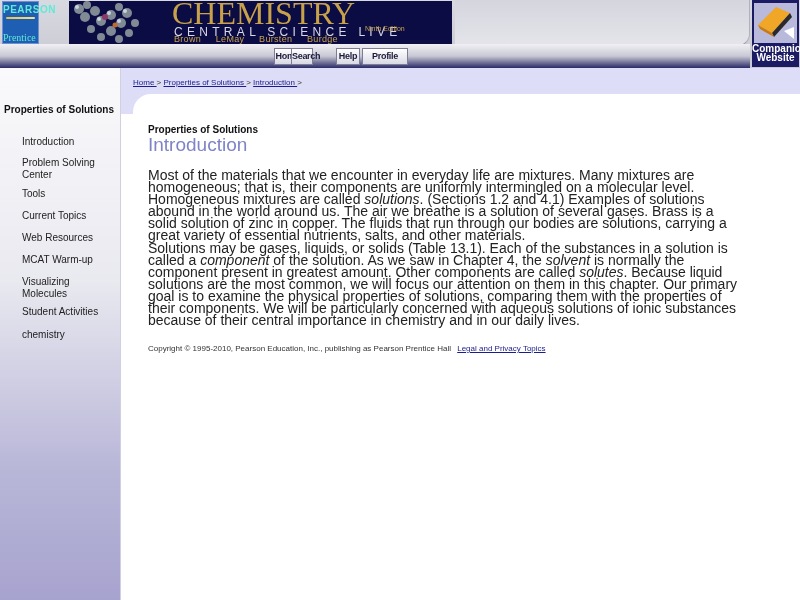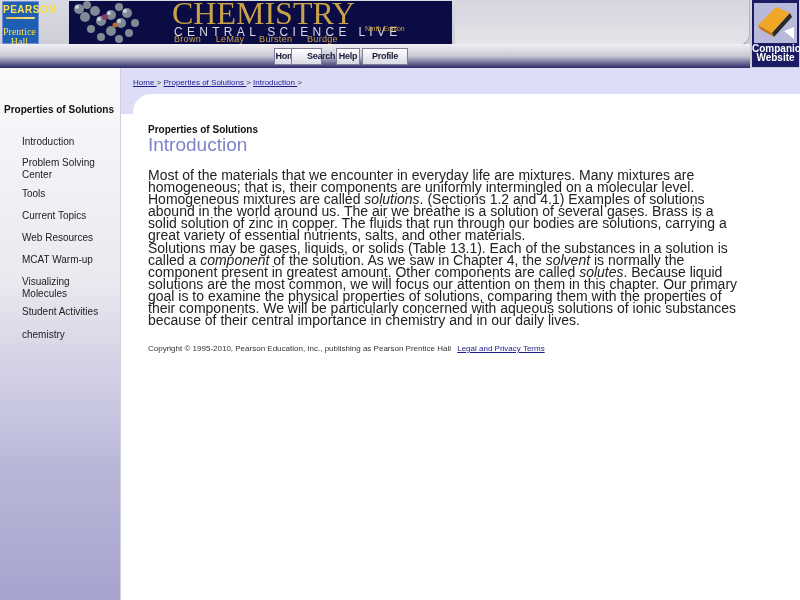--- a/index.html
+++ b/index.html
@@ -2,25 +2,25 @@
 <html><head>
 <meta charset="utf-8">
 <style>
   * { box-sizing: border-box; margin: 0; padding: 0; }
   html, body { width: 800px; height: 600px; overflow: hidden; background: #ffffff; font-family: "Liberation Sans", sans-serif; }
 
   
   #header { position: absolute; left: 0; top: 0; width: 800px; height: 68px;
     background: linear-gradient(#d9d9e1, #c8c8d2); }
   #logo { position: absolute; left: 2px; top: 1px; width: 37px; height: 43px;
-    background: #1f5fb3; border: 1px solid #6f8fd0; color: #fde047; text-align: center; }
+    background: #1f5fb3; border: 1px solid #6f8fd0; color: #5eead4; text-align: center; }
   #logo .pearson { display: block; font-family: "Liberation Sans", sans-serif; font-weight: bold; font-size: 10px; letter-spacing: 0.5px; margin-top: 2px; }
   #logo .rule { display: block; height: 2px; margin: 2px 3px 0 3px; background: linear-gradient(90deg,#e6c14a,#f5e08b); border-radius: 2px; }
   #logo .ph { display: block; font-family: "Liberation Serif", serif; font-size: 10px; line-height: 10px; text-align: right; padding-right: 10px; }
-  #logo .ph1 { margin-top: 8px; padding-right: 23px; }
+  #logo .ph1 { margin-top: 14px; padding-right: 23px; }
 
   #banner { position: absolute; left: 69px; top: 1px; width: 383px; height: 43px;
     background: #0c0c44; overflow: hidden; }
   #molecule { position: absolute; left: 2px; top: 0; width: 72px; height: 43px; }
   #banner .title { position: absolute; left: 103px; top: -4px; font-family: "Liberation Serif", serif;
     font-size: 32px; color: #c7a24a; letter-spacing: 0px; line-height: 32px; }
   #banner .subtitle { position: absolute; left: 105px; top: 24px; font-size: 12px; color: #d8d8e4; letter-spacing: 4.3px; }
   #banner .edition { position: absolute; left: 296px; top: 24px; font-size: 7px; color: #c7a24a; }
   #banner .authors { position: absolute; left: 105px; top: 33px; font-size: 9px; color: #c7a24a; word-spacing: 12px; letter-spacing: 0.3px; }
 
@@ -31,21 +31,21 @@
 
   #chapter-select { position: absolute; left: 3px; top: 47px; width: 267px; height: 16px;
     background: linear-gradient(#ffffff, #e6e6ec); border: 1px solid #8c8ca4; font-size: 11px; color: #222;
     padding-left: 3px; line-height: 14px; cursor: pointer; }
   #chapter-select .arrow { position: absolute; right: 3px; top: 0; font-size: 8px; color: #111; }
 
   .navbtn { position: absolute; top: 48px; height: 17px; background: linear-gradient(#ffffff, #d9d9e4);
     border: 1px solid #7d7d98; font-size: 9px; font-weight: bold; color: #1a1a3a; text-align: center; line-height: 15px; cursor: pointer;
     font-family: "Liberation Sans", sans-serif; letter-spacing: -0.3px; }
   #btn-home { left: 274px; width: 27px; }
-  #btn-search { left: 291px; width: 31px; padding-left: 15px; }
+  #btn-search { left: 291px; width: 22px; }
   #btn-help { left: 336px; width: 24px; }
   #btn-profile { left: 362px; width: 46px; }
 
   #companion { position: absolute; left: 752px; top: 0; width: 47px; height: 67px; background: #1b1b63; cursor: pointer; }
   #companion .book { position: absolute; left: 2px; top: 3px; width: 43px; height: 40px; background: linear-gradient(135deg,#c7c7e8,#8b8bc0); }
   #companion .label { position: absolute; left: 0; top: 44px; width: 47px; text-align: center; color: #fff; font-size: 10px; font-weight: bold; line-height: 9px; }
 
   
   #sidebar { position: absolute; left: 0; top: 68px; width: 121px; height: 532px;
     background: linear-gradient(#fafafc 0%, #e9e9f0 40%, #b9b7d8 75%, #a7a3cf 100%); border-right: 1px solid #d0d0e0; }
@@ -164,14 +164,14 @@
 
 <div id="section-label">Properties of Solutions</div>
 <div id="page-title">Introduction</div>
 
 <p id="para1" class="para"><span>Most of the materials that we encounter in everyday life are mixtures. Many mixtures are homogeneous; that is, their components are uniformly intermingled on a molecular level. Homogeneous mixtures are called </span><em>solutions</em><span>. (Sections 1.2 and 4.1) Examples of solutions abound in the world around us. The air we breathe is a solution of several gases. Brass is a solid solution of zinc in copper. The fluids that run through our bodies are solutions, carrying a great variety of essential nutrients, salts, and other materials.</span></p>
 
 <p id="para2" class="para"><span>Solutions may be gases, liquids, or solids (Table 13.1). Each of the substances in a solution is called a </span><em>component</em><span> of the solution. As we saw in Chapter 4, the </span><em>solvent</em><span> is normally the component present in greatest amount. Other components are called </span><em>solutes</em><span>. Because liquid solutions are the most common, we will focus our attention on them in this chapter. Our primary goal is to examine the physical properties of solutions, comparing them with the properties of their components. We will be particularly concerned with aqueous solutions of ionic substances because of their central importance in chemistry and in our daily lives.</span></p>
 
 <div id="footer">
   <span>Copyright © 1995-2010, Pearson Education, Inc., publishing as Pearson Prentice Hall</span>
-  <a>Legal and Privacy Terms</a>
+  <a>Legal and Privacy Topics</a>
 </div>
 
 </body></html>

